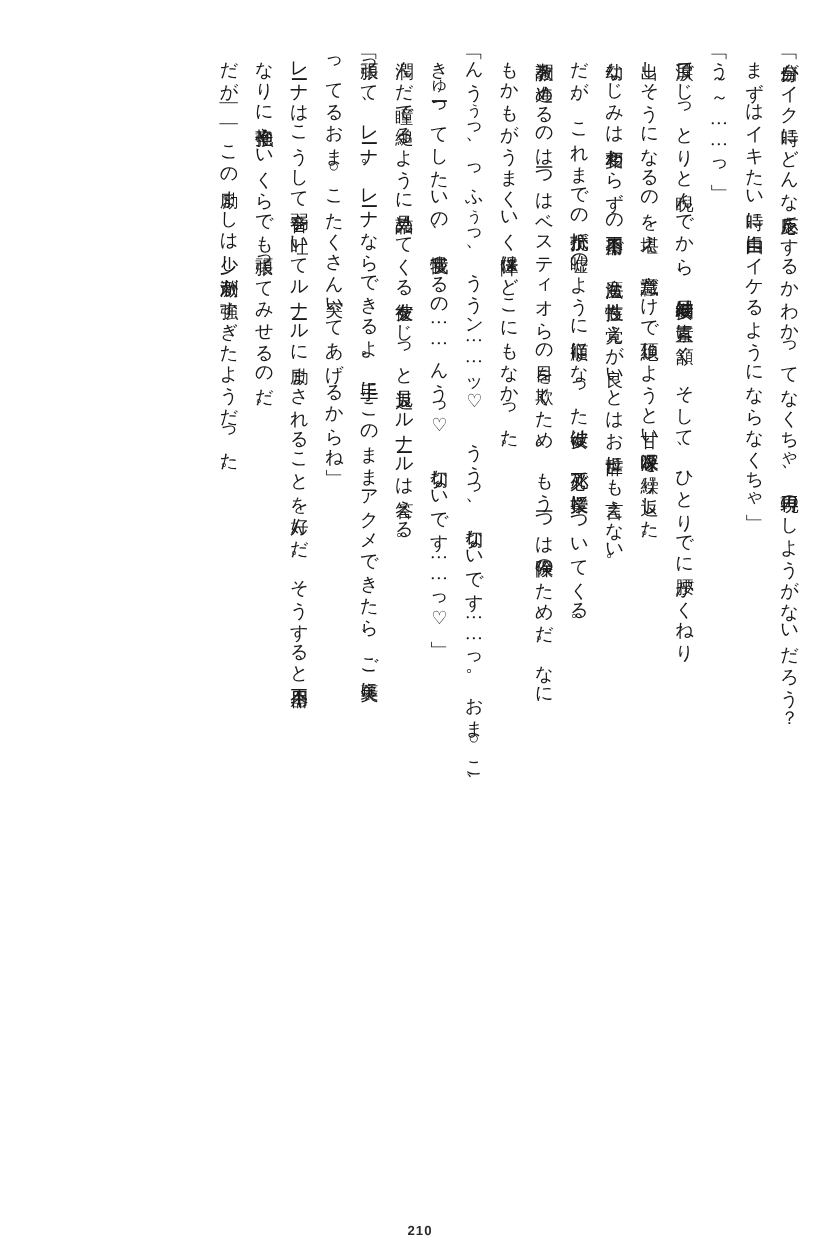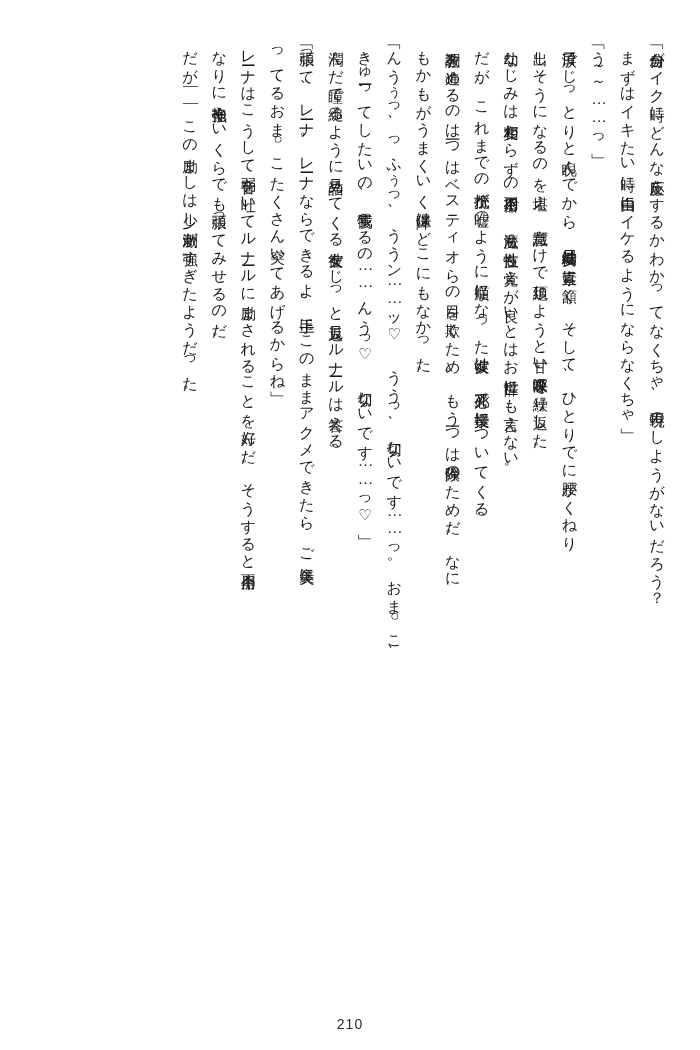--- a/index.html
+++ b/index.html
@@ -48,24 +48,25 @@
     padding: 0;
     text-indent: 0;
   }
 
   #page-number {
     position: absolute;
     bottom: 18px;
     left: 0;
     width: 700px;
     text-align: center;
-    font-size: 14px;
+    font-size: 11px;
     font-family: "Liberation Sans", sans-serif;
     color: #2a2a2a;
     letter-spacing: 0.08em;
+    font-weight: bold;
   }
 </style>
 </head>
 <body>
 
 <div id="page">
 
   <div id="text-body">
     <p>「自分がイク時にどんな反応をするかわかってなくちゃ、再現のしようがないだろう？</p>
     <p>まずはイキたい時に自由にイケるようにならなくちゃ」</p>

